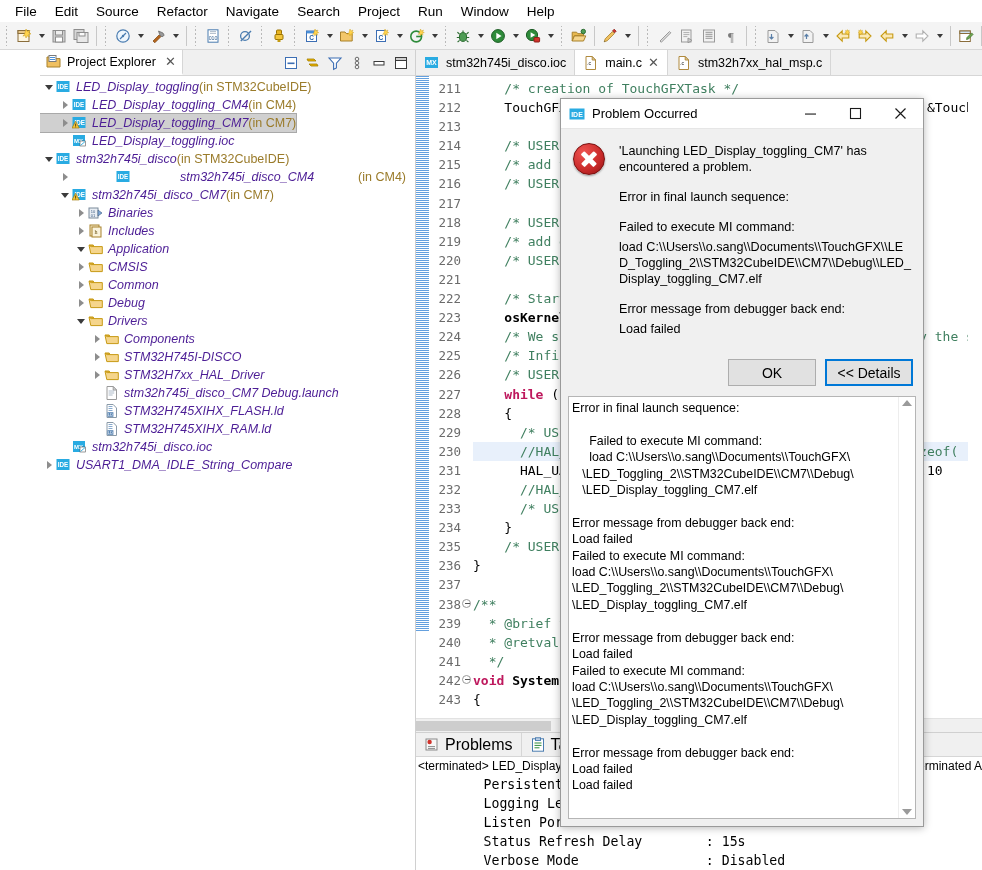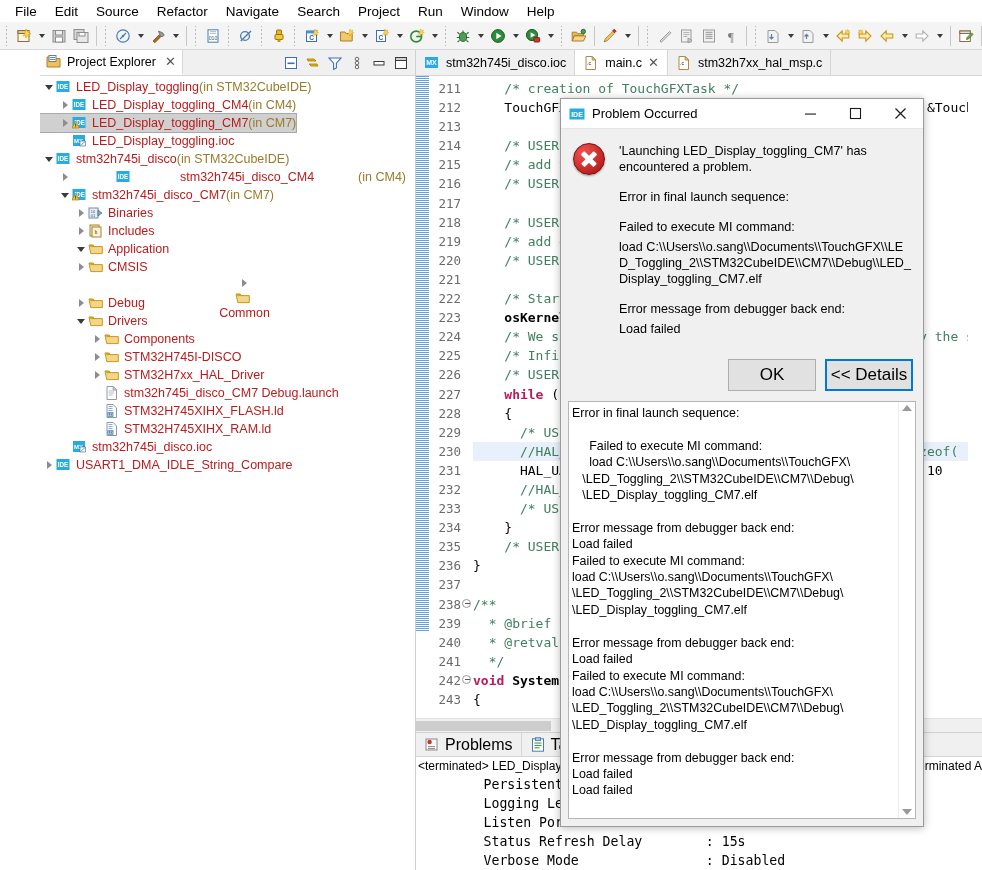--- a/index.html
+++ b/index.html
@@ -70,21 +70,21 @@
   .pe-tree { flex:1; overflow:hidden; padding-top:2px; position:relative; }
   .row { display:flex; align-items:center; height:18px; font-size:12.5px; white-space:nowrap; }
   .row.sel { background:#d0d0d0; outline:1px solid #a9a9a9; display:inline-flex; }
   .selwrap { height:18px; }
   .tw { width:14px; height:18px; display:flex; align-items:center; justify-content:center; flex:0 0 14px;}
   .tw .chev { width:0;height:0; }
   .chev-r { border-top:4px solid transparent;border-bottom:4px solid transparent;border-left:5px solid #8d8d8d; }
   .chev-d { border-left:4px solid transparent;border-right:4px solid transparent;border-top:5px solid #3b3b3b; }
   .ti { width:16px; height:16px; margin-right:4px; flex:0 0 16px; }
   .lbl-gray { color:#9a7b2a; }
-  .lbl { color:#b91c1c; }
+  .lbl { color:#4c1d95;font-style:italic; }
 
   
   .editorarea { flex:1; display:flex; flex-direction:column; min-width:0; position:relative; }
   .ed-tabrow { height:26px; display:flex; align-items:stretch; background:#f0f0f0;
                border-bottom:1px solid #d6d6d6; }
   .ed-tab { display:flex; align-items:center; gap:6px; padding:0 8px;
             font-size:12.5px; border-right:1px solid #d6d6d6; background:#f0f0f0; }
   .ed-tab.active { background:#fff; }
   .ed-tab .close { font-size:13px; color:#555; }
   .ed-body { flex:1; position:relative; background:#fff; overflow:hidden; display:flex; }
@@ -133,21 +133,21 @@
          box-shadow:0 1px 8px rgba(0,0,0,.28); display:flex; flex-direction:column; }
   .dlg-title { height:30px; background:#fff; display:flex; align-items:center;
                padding-left:8px; gap:7px; border-bottom:1px solid #e6e6e6;}
   .dlg-title .t { font-size:13px; }
   .dlg-wbtns { margin-left:auto; display:flex; height:30px; }
   .dlg-wbtn { width:45px; height:30px; display:flex; align-items:center; justify-content:center;}
   .dlg-msg { display:flex; padding:14px 12px 0 12px; gap:14px; }
   .dlg-msgtext { font-size:12.6px; line-height:16px; width:292px; word-wrap:break-word;}
   .dlg-msgtext p { margin:0 0 14px 0; }
   .dlg-btnrow { display:flex; justify-content:flex-end; gap:9px; padding:8px 10px 10px 10px; }
-  .btn { width:88px; height:32px; font-size:17px; background:#e1e1e1;
+  .btn { width:88px; height:27px; font-size:14px; background:#e1e1e1;
          border:1px solid #adadad; display:flex;align-items:center;justify-content:center; }
   .btn.def { background:#e1e1e1; border:2px solid #0078d7; }
   .dlg-details { margin:0 7px 7px 7px; flex:1; background:#fff; border:1px solid #b5b5b5;
                  position:relative; overflow:hidden; }
   .dlg-details .txt { padding:3px 6px 0 3px; font-size:12.4px; line-height:16.4px; }
   .dlg-details .txt div { white-space:pre; }
   .det-sb { position:absolute; right:0; top:0; bottom:0; width:17px; background:#fff;
             border-left:1px solid #ededed; display:flex; flex-direction:column;
             justify-content:space-between; align-items:center; padding:3px 0; }
   .sb-ar { width:0;height:0; }
@@ -585,21 +585,21 @@
                 <div class="chev chev-r"></div>
               </div>
               <svg class="ti" viewBox="0 0 16 16">
                 <path d="M1 4.2h4.2l1.1 1.4h8V12.6H2.8L1 4.2z" fill="#f5d58c" stroke="#c79a14"></path>
                 <path d="M1 4.2h4.2l1.1 1.4H3.2z" fill="#e8b84f" stroke="#c79a14"></path>
               </svg>
               <span class="lbl">CMSIS</span>
             </div>
           </div>
           <div class="selwrap">
-            <div class="row" style="padding-left: 34px; flex-direction: column;">
+            <div class="row" style="padding-left: 34px;">
               <div class="tw">
                 <div class="chev chev-r"></div>
               </div>
               <svg class="ti" viewBox="0 0 16 16">
                 <path d="M1 4.2h4.2l1.1 1.4h8V12.6H2.8L1 4.2z" fill="#f5d58c" stroke="#c79a14"></path>
                 <path d="M1 4.2h4.2l1.1 1.4H3.2z" fill="#e8b84f" stroke="#c79a14"></path>
               </svg>
               <span class="lbl">Common</span>
             </div>
           </div>

